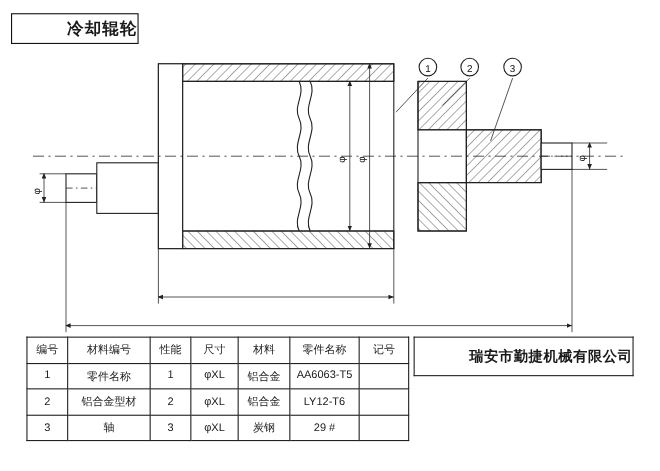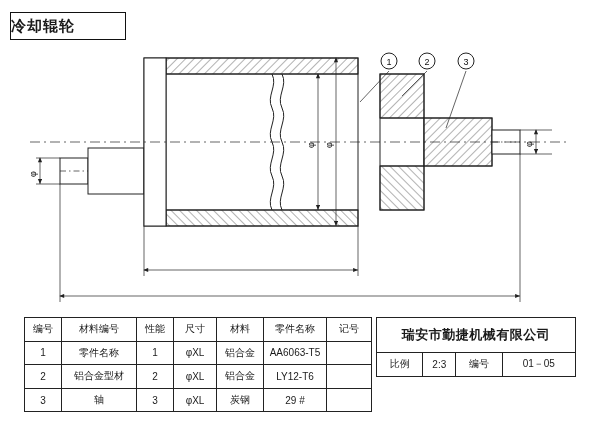--- a/index.html
+++ b/index.html
@@ -11,44 +11,44 @@
     position:relative;
     overflow:hidden;
   }
   #root{position:relative;width:600px;height:428px;}
 
   
   .title-box{
     position:absolute;left:10px;top:12px;
     width:114px;height:26px;
     border:1.5px solid #111;
-    display:flex;align-items:center;justify-content:flex-start;
+    display:flex;align-items:center;justify-content:flex-end;
     font-size:15px;font-weight:bold;letter-spacing:1px;
     background:#fff;
   }
 
   
   .drawing{position:absolute;left:0;top:40px;width:600px;height:280px;}
   .drawing svg{display:block;}
 
   
-  .tables{position:absolute;left:24px;top:317px;width:552px;height:92px;}
+  .tables{position:absolute;left:24px;top:306px;width:552px;height:92px;}
   table{border-collapse:collapse;font-size:10px;}
   td{
     border:1px solid #222;
     text-align:center;
     vertical-align:middle;
     padding:0;
     height:22px;
     white-space:nowrap;
   }
   .parts{position:absolute;left:0;top:0;}
   .parts td{height:22.6px;}
   .titleblock{position:absolute;left:352px;top:0;}
-  .titleblock td{height:22.6px;}
+  .titleblock td{height:22.6px;text-align:right;}
   .company{font-size:13px;font-weight:bold;letter-spacing:.5px;}
   .unit{font-size:10px;}
 </style>
 </head>
 <body>
 
 <div id="root">
 
   <div class="title-box">
     <span>冷却辊轮</span>
@@ -207,23 +207,17 @@
         <td></td>
       </tr>
     </tbody>
       </table>
 
     <table class="titleblock">
       <tbody>
           <tr>
         <td colspan="5" class="company" style="width:200px;height:34px">瑞安市勤捷机械有限公司</td>
       </tr>
-      <tr>
-        <td>比例</td>
-        <td colspan="2">2:3</td>
-        <td>编号</td>
-        <td>01－05</td>
-      </tr>
     </tbody>
       </table>
 
   </div>
 </div>
 
 </body></html>

